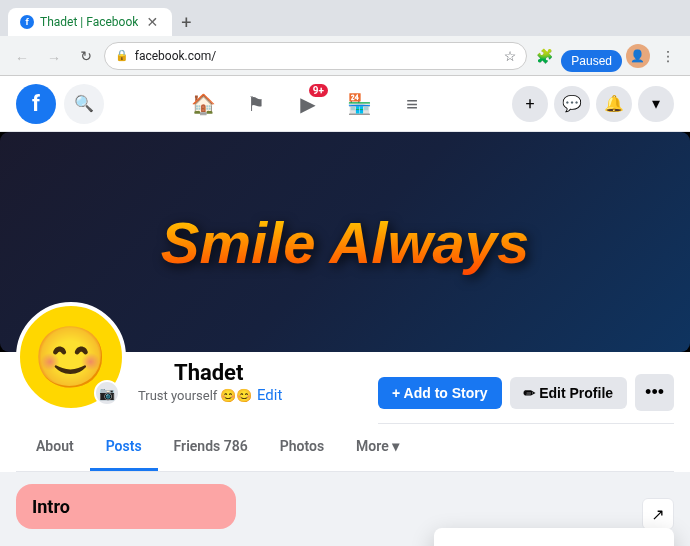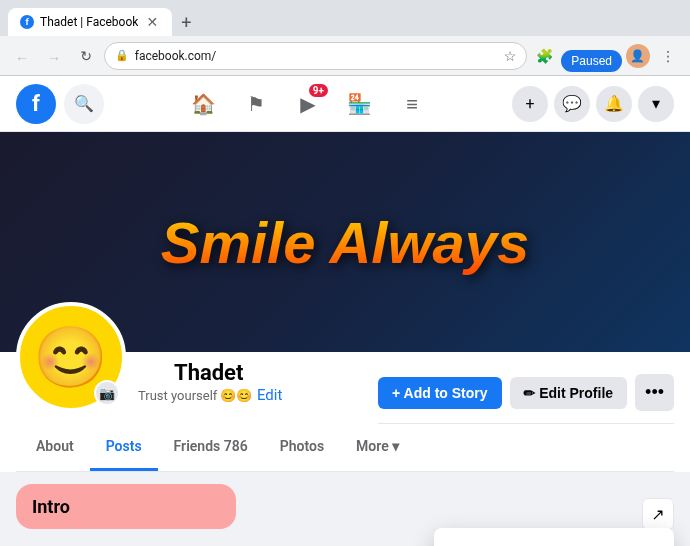--- a/index.html
+++ b/index.html
@@ -1,20 +1,20 @@
 <!DOCTYPE html>
 <html><head>
   <meta charset="utf-8">
   <style>
     * { margin: 0; padding: 0; box-sizing: border-box; }
     body { width: 690px; height: 546px; overflow: hidden; font-family: -apple-system, BlinkMacSystemFont, 'Segoe UI', Roboto, sans-serif; background: #f0f2f5; }
     .tab-bar { display: flex; align-items: flex-end; padding: 6px 8px 0; background: #dee1e6; height: 36px; }
     .tab { display: flex; align-items: center; background: #fff; border-radius: 8px 8px 0 0; padding: 6px 12px; font-size: 12px; gap: 6px; min-width: 160px; height: 28px; }
     .tab-favicon { width: 14px; height: 14px; background: #1877f2; border-radius: 50%; display: flex; align-items: center; justify-content: center; color: white; font-size: 9px; font-weight: bold; }
-    .tab-title { font-size: 12px; color: #000000; flex: 1; white-space: nowrap; overflow: hidden; text-overflow: ellipsis; }
+    .tab-title { font-size: 12px; color: #15803d; flex: 1; white-space: nowrap; overflow: hidden; text-overflow: ellipsis; }
     .tab-close { color: #666; font-size: 14px; cursor: pointer; width: 16px; height: 16px; display: flex; align-items: center; justify-content: center; border-radius: 50%; }
     .new-tab-btn { width: 28px; height: 28px; display: flex; align-items: center; justify-content: center; color: #555; font-size: 18px; cursor: pointer; border-radius: 50%; }
 
     .nav-bar { display: flex; align-items: center; padding: 4px 8px; background: #f1f3f4; gap: 4px; height: 40px; border-bottom: 1px solid #ccc; }
     .nav-btn { width: 28px; height: 28px; border-radius: 50%; border: none; background: transparent; cursor: pointer; display: flex; align-items: center; justify-content: center; color: #555; font-size: 14px; }
     .nav-btn.disabled { color: #bbb; cursor: default; }
     .address-bar { flex: 1; height: 28px; background: #fff; border-radius: 14px; border: 1px solid #ccc; display: flex; align-items: center; padding: 0 10px; gap: 6px; font-size: 12px; color: #333; }
     .lock-icon { color: #5f6368; font-size: 11px; }
     .url-text { flex: 1; color: #202124; }
     .star-icon { color: #5f6368; font-size: 14px; }
@@ -28,21 +28,21 @@
     .fb-logo { width: 40px; height: 40px; background: #1877f2; border-radius: 50%; display: flex; align-items: center; justify-content: center; color: white; font-size: 22px; font-weight: bold; flex-shrink: 0; }
     .fb-search { display: flex; align-items: center; background: #f0f2f5; border-radius: 20px; padding: 6px 12px; gap: 6px; width: 40px; height: 40px; justify-content: center; }
     .fb-nav-icons { display: flex; align-items: center; flex: 1; justify-content: center; gap: 4px; }
     .fb-nav-icon { width: 48px; height: 48px; display: flex; align-items: center; justify-content: center; border-radius: 8px; cursor: pointer; position: relative; color: #65676b; font-size: 20px; }
     .badge { position: absolute; top: 4px; right: 4px; background: #e41e3f; color: white; border-radius: 10px; font-size: 10px; padding: 1px 4px; font-weight: bold; min-width: 16px; text-align: center; }
     .fb-right-actions { display: flex; align-items: center; gap: 6px; }
     .fb-action-btn { width: 36px; height: 36px; background: #e4e6eb; border-radius: 50%; display: flex; align-items: center; justify-content: center; cursor: pointer; font-size: 16px; color: #050505; }
 
     
     .cover-section { position: relative; background: #000; height: 220px; overflow: hidden; }
-    .cover-bg { width: 100%; height: 100%; background: linear-gradient(135deg, #1a1a2e 0%, #16213e 50%, #0f3460 100%); display: flex; align-items: center; justify-content: center; }
+    .cover-bg { width: 100%; height: 100%; background: linear-gradient(135deg, #1a1a2e 0%, #16213e 50%, #0f3460 100%); display: flex; align-items: center; justify-content: center; border-radius: 9px; }
     .cover-text { font-size: 58px; font-weight: 900; font-style: italic; background: linear-gradient(180deg, #ffd700 0%, #ff8c00 50%, #ff4500 100%); -webkit-background-clip: text; -webkit-text-fill-color: transparent; background-clip: text; text-shadow: none; filter: drop-shadow(3px 3px 6px rgba(0,0,0,0.8)); font-family: 'Arial Black', sans-serif; }
 
     
     .profile-section { background: #fff; padding: 0 16px 0; position: relative; }
     .profile-avatar-area { display: flex; align-items: flex-end; gap: 12px; margin-top: -50px; padding-bottom: 12px; position: relative; }
     .avatar-container { position: relative; flex-shrink: 0; }
     .profile-avatar { width: 110px; height: 110px; border-radius: 50%; border: 4px solid #fff; background: #ffd700; overflow: hidden; display: flex; align-items: center; justify-content: center; font-size: 60px; }
     .avatar-camera { position: absolute; bottom: 6px; right: 6px; width: 26px; height: 26px; background: #e4e6eb; border-radius: 50%; display: flex; align-items: center; justify-content: center; font-size: 13px; border: 2px solid #fff; cursor: pointer; }
     .profile-info { flex: 1; padding-bottom: 8px; }
     .profile-name { font-size: 22px; font-weight: 700; color: #050505; margin-left: 36px; }

